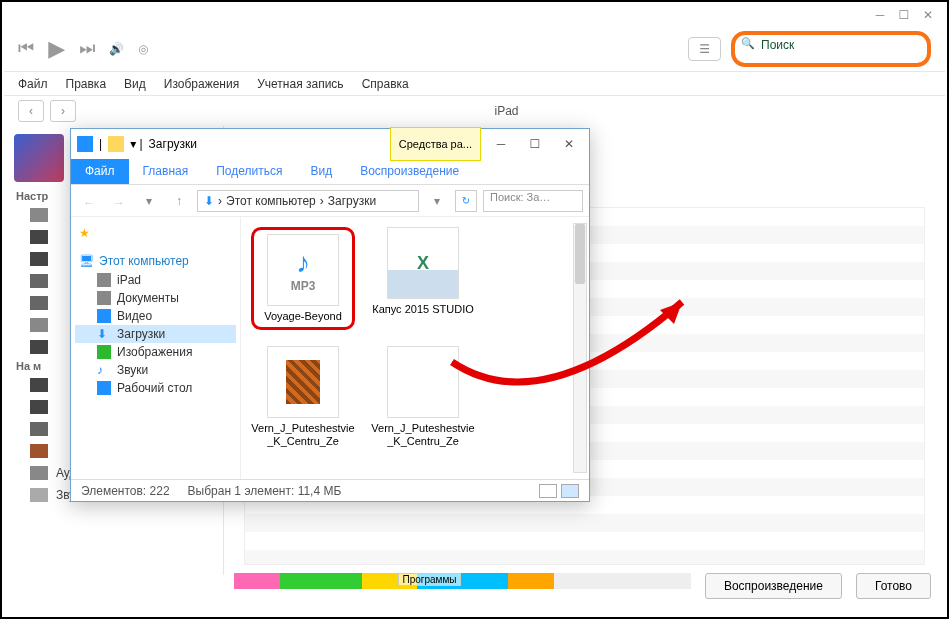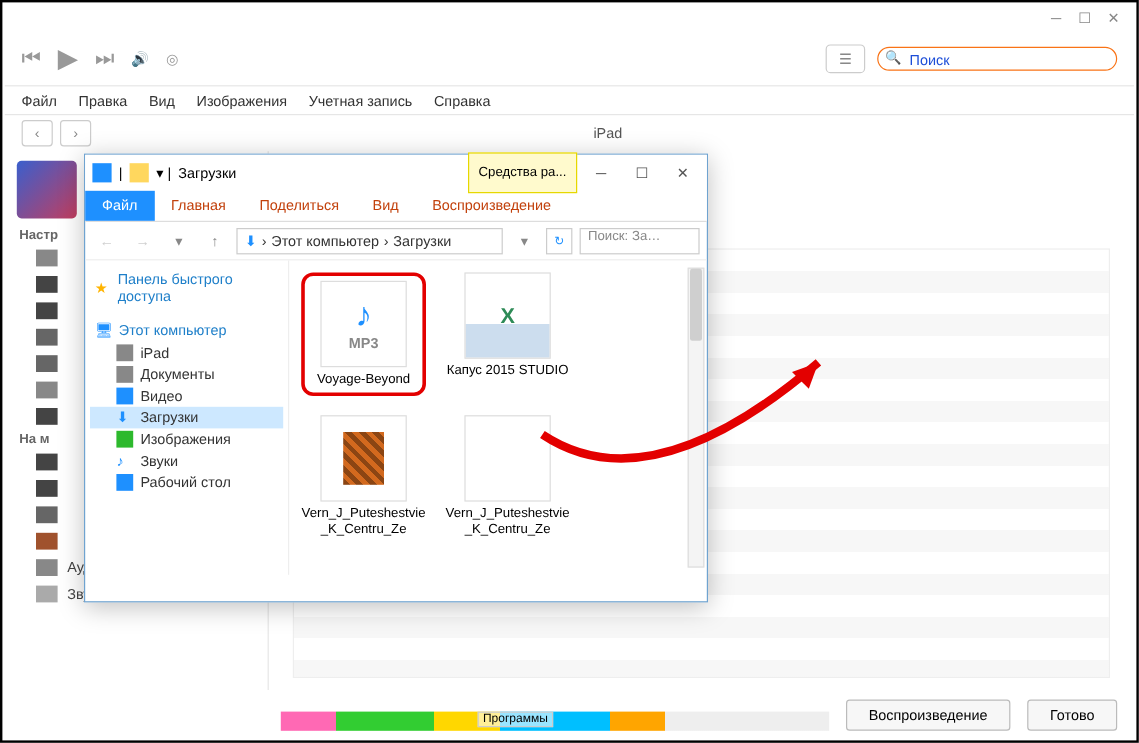--- a/index.html
+++ b/index.html
@@ -7,21 +7,21 @@
 .itunes{position:absolute;inset:2px;background:#fff}
 .titlebar{height:22px;display:flex;justify-content:flex-end;align-items:center;gap:6px;padding-right:8px}
 .winbtn{width:18px;height:16px;display:flex;align-items:center;justify-content:center;color:#888;cursor:pointer}
 .toolbar{height:46px;display:flex;align-items:center;padding:0 14px;gap:10px;border-bottom:1px solid #e6e6e6}
 .tb-left{display:flex;align-items:center;gap:14px}
 .ctrl-btn{color:#999;cursor:pointer}
 .tb-center{flex:1;display:flex;align-items:center;justify-content:center}
 .apple{color:#999;font-size:24px}
 .tb-right{display:flex;align-items:center;gap:10px}
 .list-btn{border:1px solid #ccc;border-radius:4px;padding:4px 10px;color:#888;cursor:pointer}
-.search{border:1px solid #f97316;border-radius:14px;padding:3px 10px 1px 26px;width:200px;color:#1d4ed8;position:relative}
+.search{border:4px solid #f97316;border-radius:14px;padding:3px 10px 11px 26px;width:200px;color:#14532d;position:relative}
 .search::before{content:"🔍";position:absolute;left:6px;top:2px;font-size:11px}
 .menubar{height:24px;display:flex;align-items:center;gap:18px;padding:0 14px;border-bottom:1px solid #e6e6e6}
 .menubar span{cursor:pointer;color:#333}
 .navrow{height:30px;display:flex;align-items:center;padding:0 14px;gap:6px}
 .navsq{width:26px;height:22px;border:1px solid #ccc;border-radius:3px;display:flex;align-items:center;justify-content:center;color:#888;cursor:pointer}
 .navrow .title{flex:1;text-align:center;color:#555}
 .content{display:flex;height:calc(100% - 122px - 40px)}
 .sidebar{width:220px;border-right:1px solid #e6e6e6;padding:8px 0;overflow:hidden}
 .ipad-img{margin:0 10px 6px;width:50px;height:48px;background:linear-gradient(135deg,#3a5fcd 0%,#c23e5f 100%);border-radius:4px}
 .sb-label{padding:2px 12px;font-weight:600;color:#666;font-size:11px}
@@ -34,35 +34,35 @@
 .sb-icon.photos{background:#666}
 .sb-icon.info{background:#888}
 .sb-icon.apps{background:#444}
 .sb-icon.books{background:#a0522d}
 .sb-icon.abooks{background:#888}
 .sb-icon.sounds{background:#aaa}
 .main{flex:1;display:flex;flex-direction:column}
 .hint{padding:10px 20px;color:#666}
 .docs-h{padding:10px 20px;font-size:18px;color:#555}
 .docs-area{flex:1;margin:6px 20px 10px 20px;background:repeating-linear-gradient(#fff,#fff 18px,#f7f7f7 18px,#f7f7f7 36px);border:1px solid #eee}
-.footer{position:absolute;bottom:6px;left:230px;right:14px;height:36px;display:flex;align-items:flex-end;gap:14px}
+.footer{position:absolute;bottom:6px;left:230px;right:14px;height:36px;display:flex;align-items:flex-start;gap:14px}
 .bar{flex:1;height:16px;background:linear-gradient(90deg,#ff69b4 0 10%,#32cd32 10% 28%,#ffd700 28% 40%,#00bfff 40% 60%,#ffa500 60% 70%,#eee 70% 100%);position:relative}
 .bar-label{position:absolute;left:36%;top:0;font-size:10px;background:#fff9;padding:0 3px;border:1px solid #ccc}
 .btn{border:1px solid #bbb;background:#f7f7f7;padding:5px 18px;border-radius:3px;cursor:pointer}
 
 
 .explorer{position:absolute;left:68px;top:126px;width:520px;height:374px;background:#fff;border:1px solid #6fa3d0;box-shadow:0 4px 20px rgba(0,0,0,.25)}
 .ex-title{height:30px;display:flex;align-items:center;padding:0 6px;gap:6px;background:#fff}
 .ex-title .q{display:flex;align-items:center;gap:4px}
 .q-icon{width:16px;height:16px;background:#1e90ff;display:inline-block}
 .ex-title .name{font-size:12px}
 .ex-title .tools{background:#fffacd;padding:10px 8px;border:1px solid #e6d800;margin-left:auto;font-size:11px}
 .ex-title .wbtn{width:28px;height:22px;display:flex;align-items:center;justify-content:center;color:#555;cursor:pointer}
 .ex-ribbon{height:26px;display:flex;background:#fff;border-bottom:1px solid #ddd}
-.rtab{padding:5px 14px;cursor:pointer;color:#c2410c}
+.rtab{padding:5px 14px;cursor:pointer;color:#3b82f6}
 .rtab.active{background:#1e90ff;color:#fff}
 .ex-addr{height:32px;display:flex;align-items:center;padding:0 6px;gap:6px;border-bottom:1px solid #eee}
 .ab{width:24px;height:22px;display:flex;align-items:center;justify-content:center;color:#888;cursor:pointer}
 .ab.dis{opacity:.4}
 .crumb{flex:1;border:1px solid #ccc;height:22px;display:flex;align-items:center;padding:0 6px;gap:4px;font-size:11px;color:#333}
 .crumb .dl{color:#1e90ff}
 .refresh{width:22px;height:22px;border:1px solid #ccc;display:flex;align-items:center;justify-content:center;cursor:pointer;font-size:10px;color:#1e90ff}
 .exsearch{width:100px;height:22px;border:1px solid #ccc;padding:0 6px;font-size:11px;color:#888}
 .ex-body{display:flex;height:calc(100% - 30px - 26px - 32px - 22px)}
 .ex-nav{width:170px;border-right:1px solid #eee;padding:6px 4px;overflow:hidden}
@@ -236,21 +236,20 @@
       <span>Загрузки</span>
     </div>
     <div class="ab">▾</div>
     <div class="refresh">↻</div>
     <div class="exsearch">Поиск: За…</div>
   </div>
   <div class="ex-body">
     <div class="ex-nav">
       <div class="nav-h">
           <span class="ni-ico star">★</span>
-          <span>Панель быстрого доступа</span>
         </div>
       <div style="height:8px"></div>
       <div class="nav-h">
           <span class="ni-ico pc">🖥</span>
           <span>Этот компьютер</span>
         </div>
       <div class="nav-i">
           <span class="ni-ico ipad"></span>
           <span>iPad</span>
         </div>
@@ -297,18 +296,26 @@
       </div>
       <div class="file">
         <div class="thumb txt"></div>
         <div class="fname">Vern_J_Puteshestvie_K_Centru_Ze</div>
       </div>
       <div class="scrollbar">
           <div class="thumb-s"></div>
         </div>
     </div>
   </div>
+  <div class="ex-status">
+    <span>Элементов: 222</span>
+    <span>Выбран 1 элемент: 11,4 МБ</span>
+    <div class="mode">
+      <div class="mode-btn"></div>
+      <div class="mode-btn on"></div>
+    </div>
+  </div>
 </div>
 
 <svg class="arrow" viewBox="0 0 300 150">
   <path d="M30 100 Q 120 160 260 40" stroke="#e30000" stroke-width="7" fill="none"></path>
   <polygon points="260,40 238,48 252,62" fill="#e30000"></polygon>
 </svg>
 
 </body></html>

